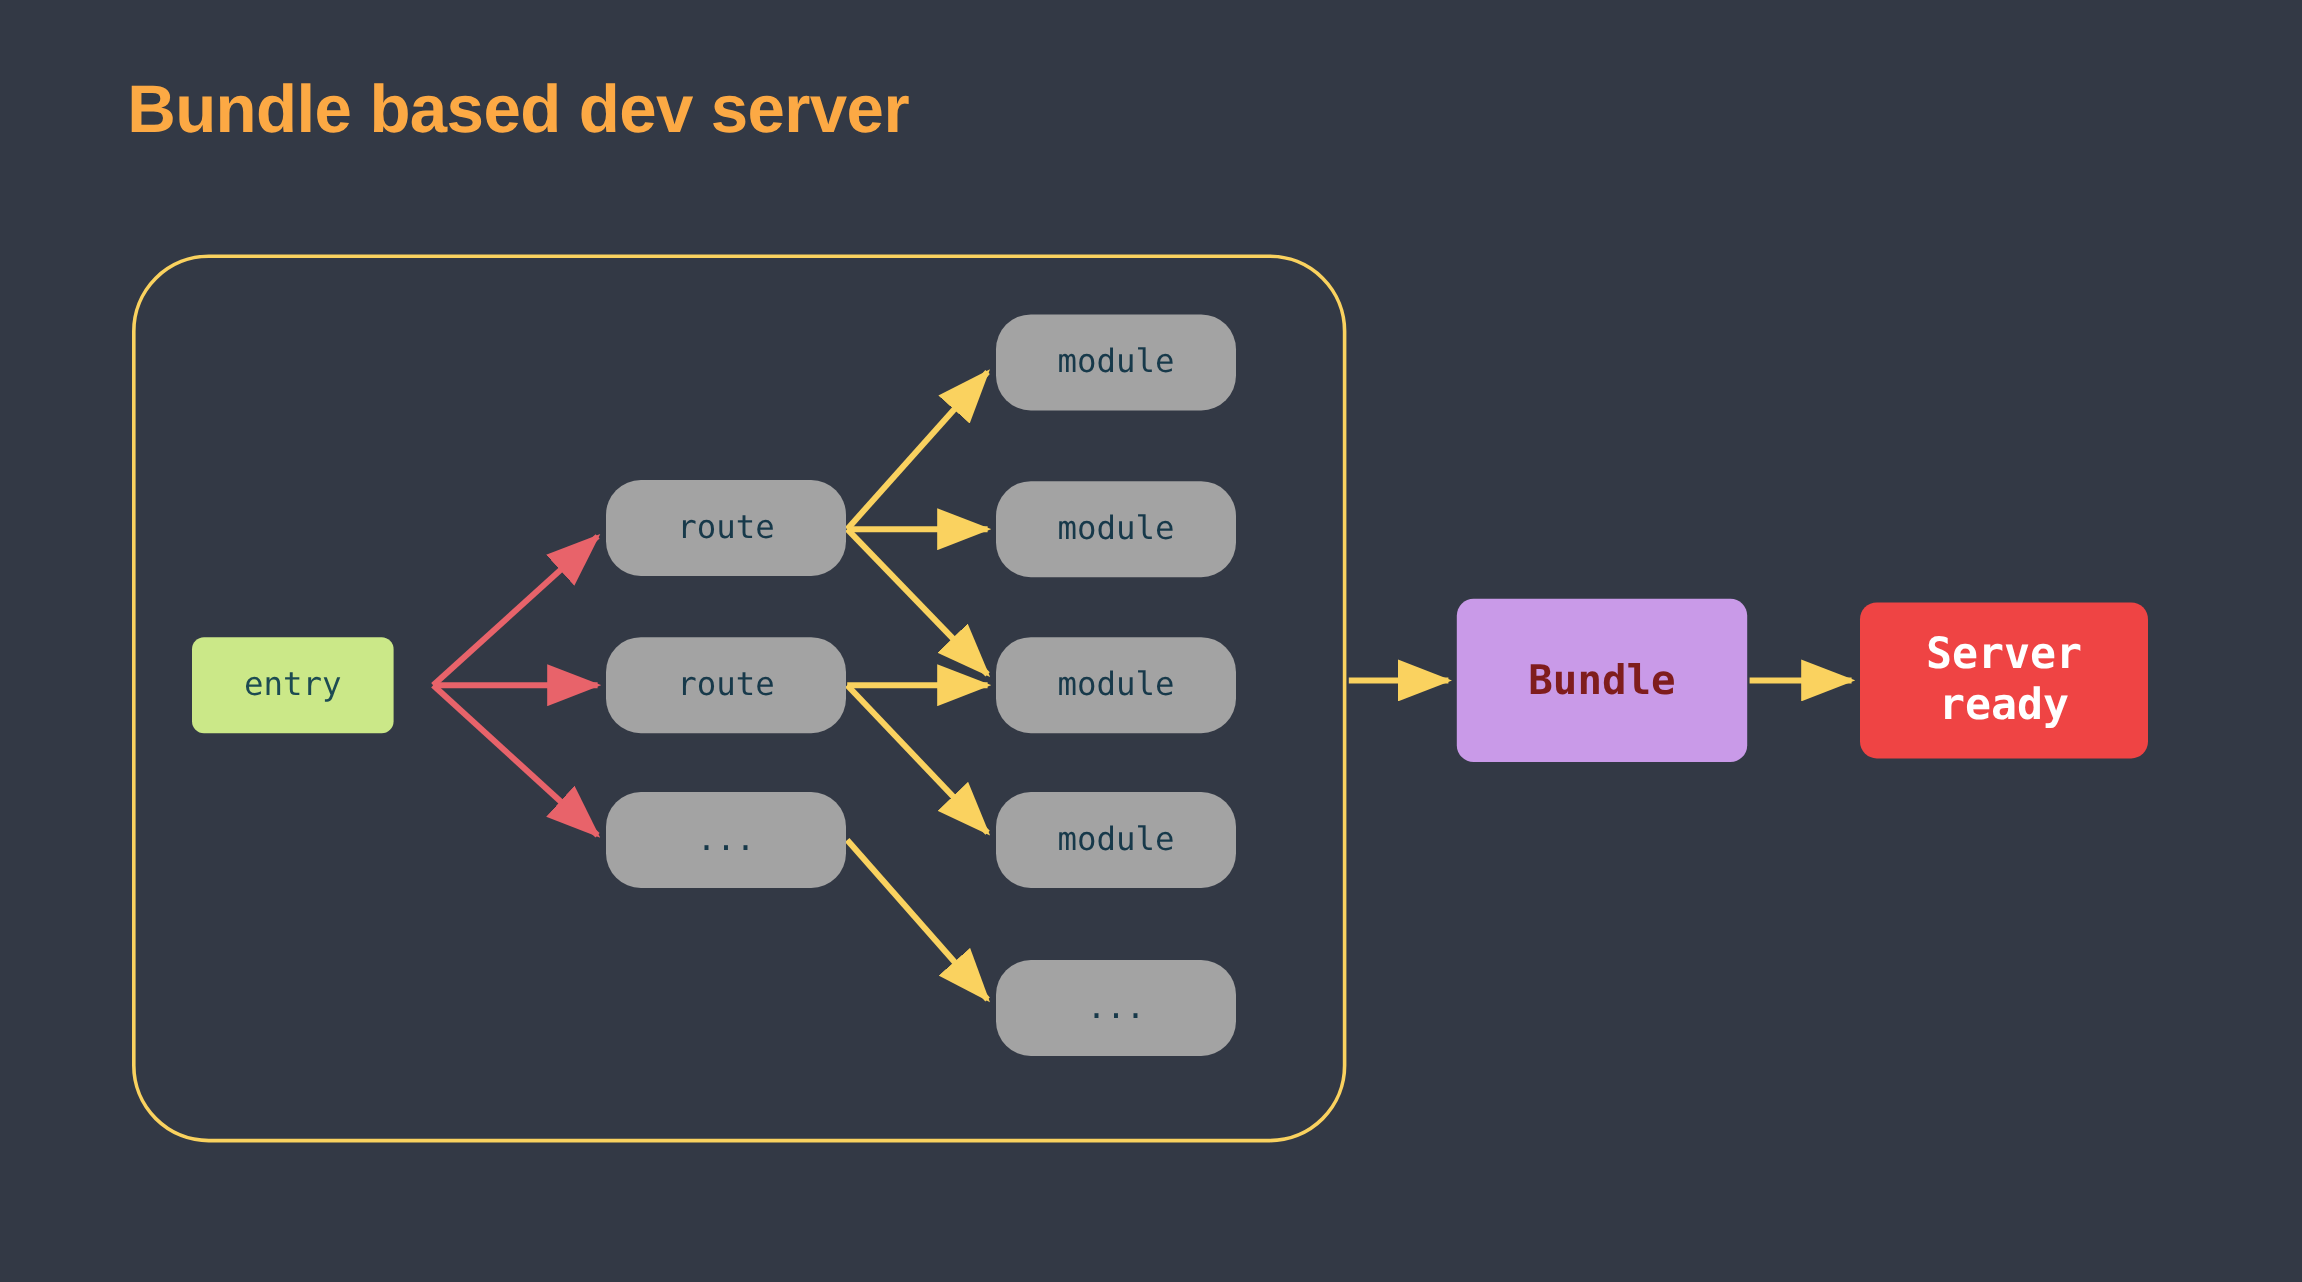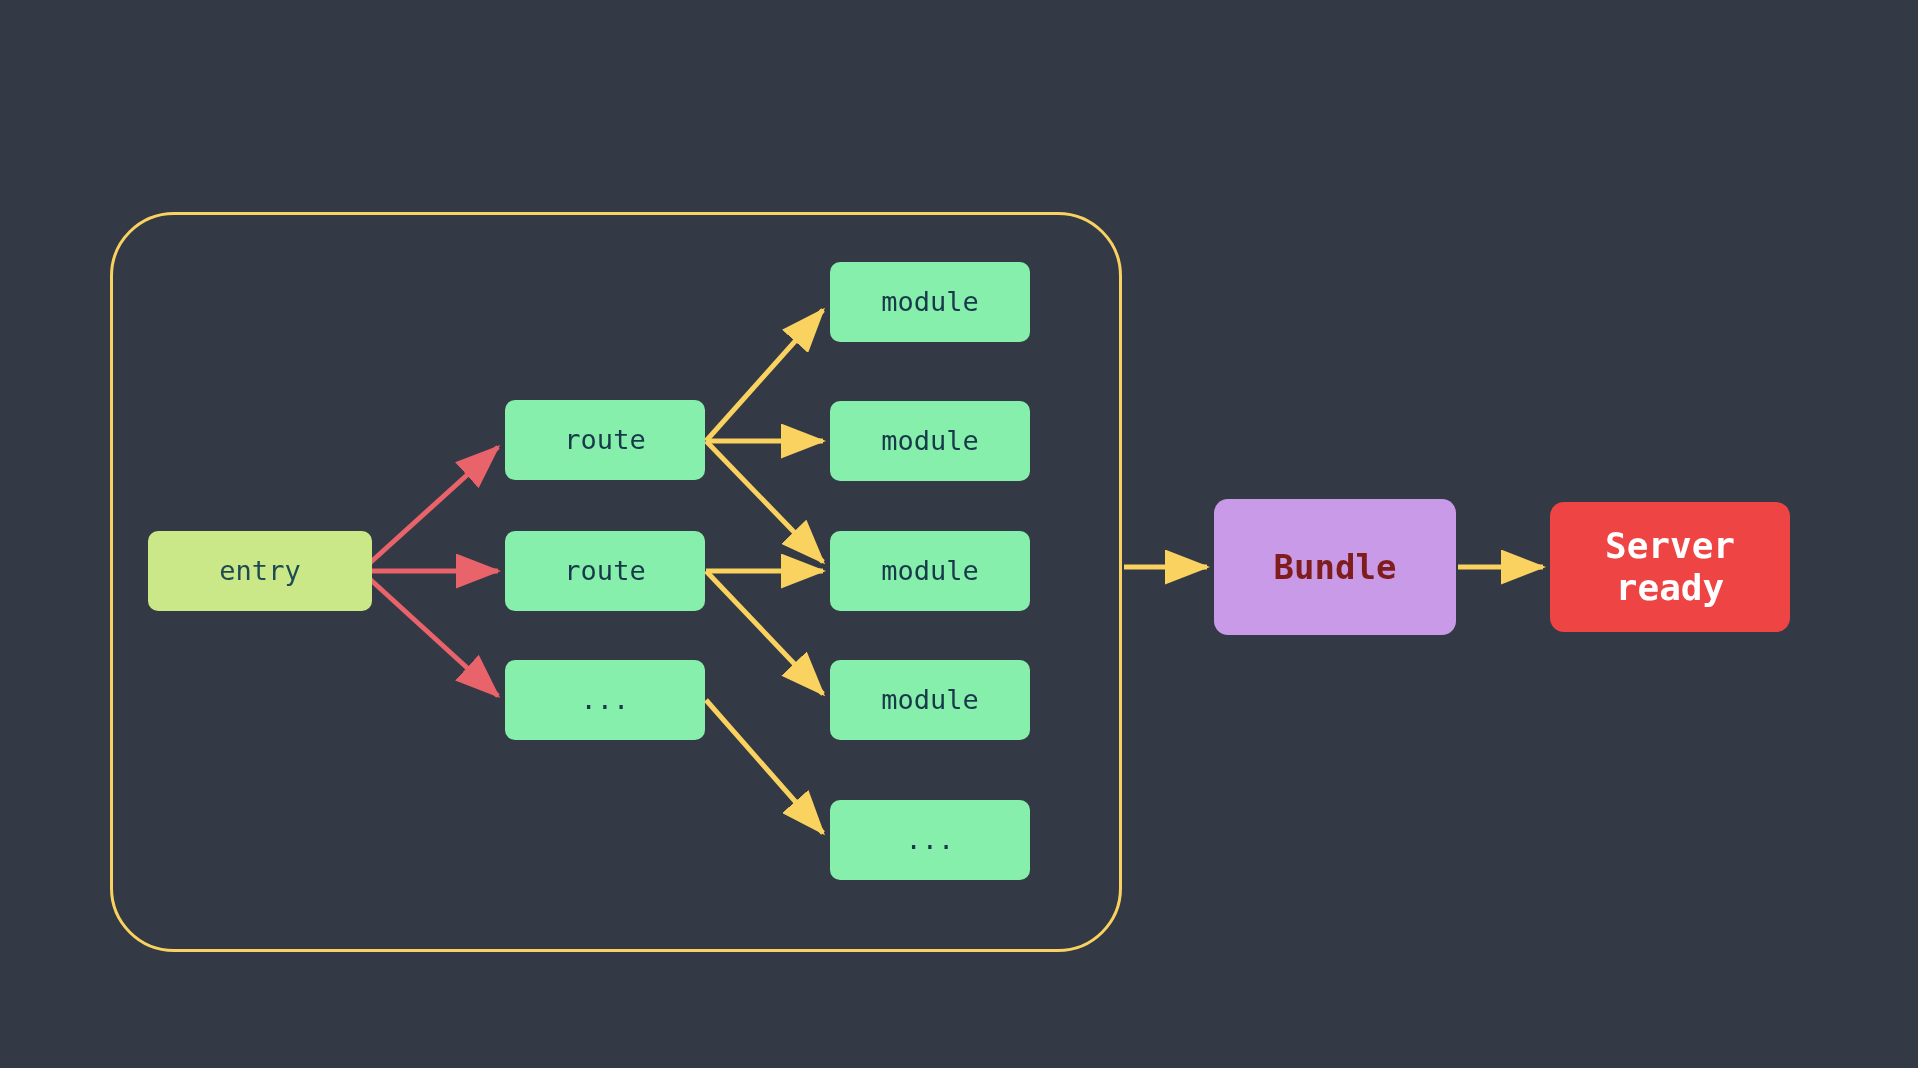--- a/index.html
+++ b/index.html
@@ -55,42 +55,44 @@
     font-family: "DejaVu Sans Mono", "Liberation Mono", monospace;
     line-height: 1.18;
     white-space: pre-line;
   }
   .node-entry {
     background: #cbe888;
     color: #1d4b52;
     font-size: 27px;
   }
   .node-green {
-    background: #86efac;
+    background: #a3a3a3;
     color: #17394a;
     font-size: 27px;
+    border-radius: 29px;
   }
   .node-bundle {
     background: #c99ae8;
     color: #7f1d1d;
     font-size: 34px;
     font-weight: 700;
   }
   .node-server {
     background: #ef4444;
     color: #ffffff;
     font-size: 36px;
     font-weight: 700;
   }
 </style>
 </head>
 <body>
 
 <div id="stage">
 
+  <div id="title">Bundle based dev server</div>
 
   <div class="group-box" style="left:110px; top:212px; width:1012px; height:740px;"></div>
 
   <svg id="edges" viewBox="0 0 1918 1068" width="1918" height="1068">
     <defs>
       <marker id="arw-red" markerWidth="9" markerHeight="7" refX="8.4" refY="3.5" orient="auto" markerUnits="strokeWidth">
         <path d="M0,0 L9,3.5 L0,7 z" fill="#e8636a"></path>
       </marker>
       <marker id="arw-yel" markerWidth="9" markerHeight="7" refX="8.4" refY="3.5" orient="auto" markerUnits="strokeWidth">
         <path d="M0,0 L9,3.5 L0,7 z" fill="#fad25f"></path>
@@ -120,21 +122,21 @@
 
     <g>
       <line x1="1124" y1="567" x2="1207" y2="567" stroke="#fad25f" stroke-width="5" marker-end="url(#arw-yel)"></line>
     </g>
 
     <g>
       <line x1="1458" y1="567" x2="1543" y2="567" stroke="#fad25f" stroke-width="5" marker-end="url(#arw-yel)"></line>
     </g>
   </svg>
 
-  <div class="node node-entry" style="left:148px; top:531px; width:224px; height:80px;">entry</div>
+  <div class="node node-entry" style="left:160px; top:531px; width:168px; height:80px;">entry</div>
 
   <div class="node node-green" style="left:505px; top:400px; width:200px; height:80px;">route</div>
 
   <div class="node node-green" style="left:505px; top:531px; width:200px; height:80px;">route</div>
 
   <div class="node node-green" style="left:505px; top:660px; width:200px; height:80px;">...</div>
 
   <div class="node node-green" style="left:830px; top:262px; width:200px; height:80px;">module</div>
 
   <div class="node node-green" style="left:830px; top:401px; width:200px; height:80px;">module</div>

